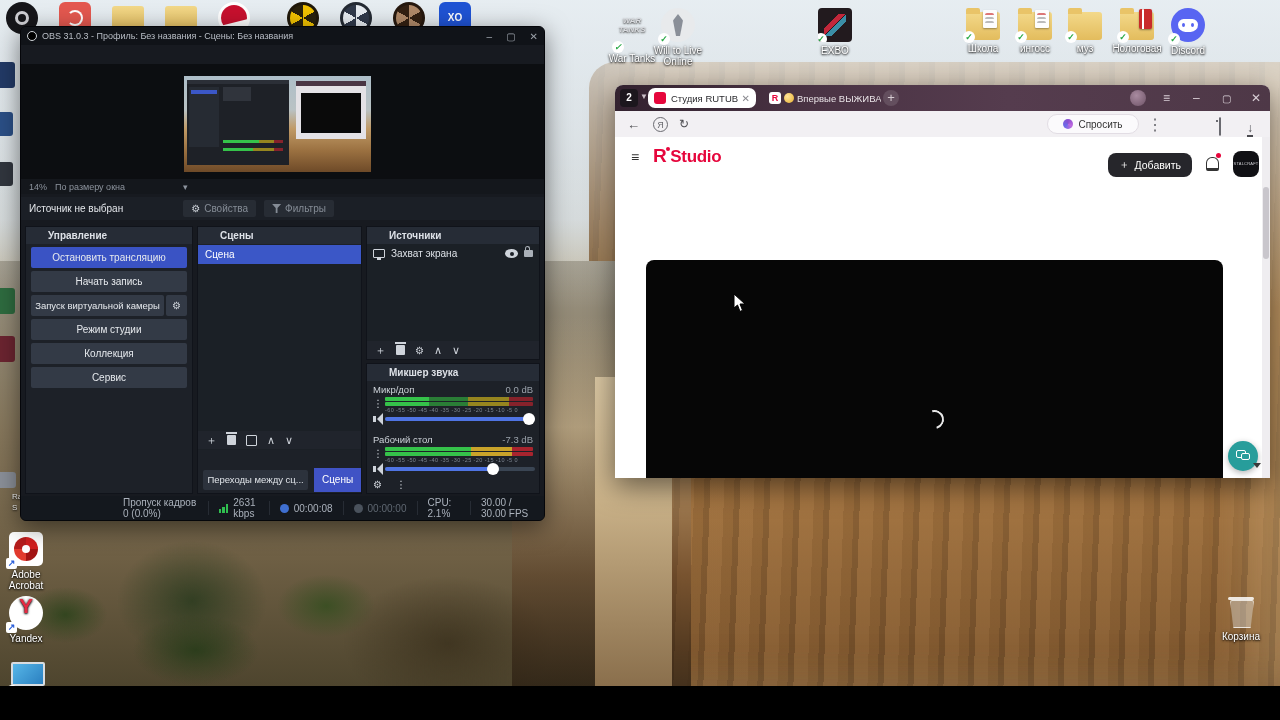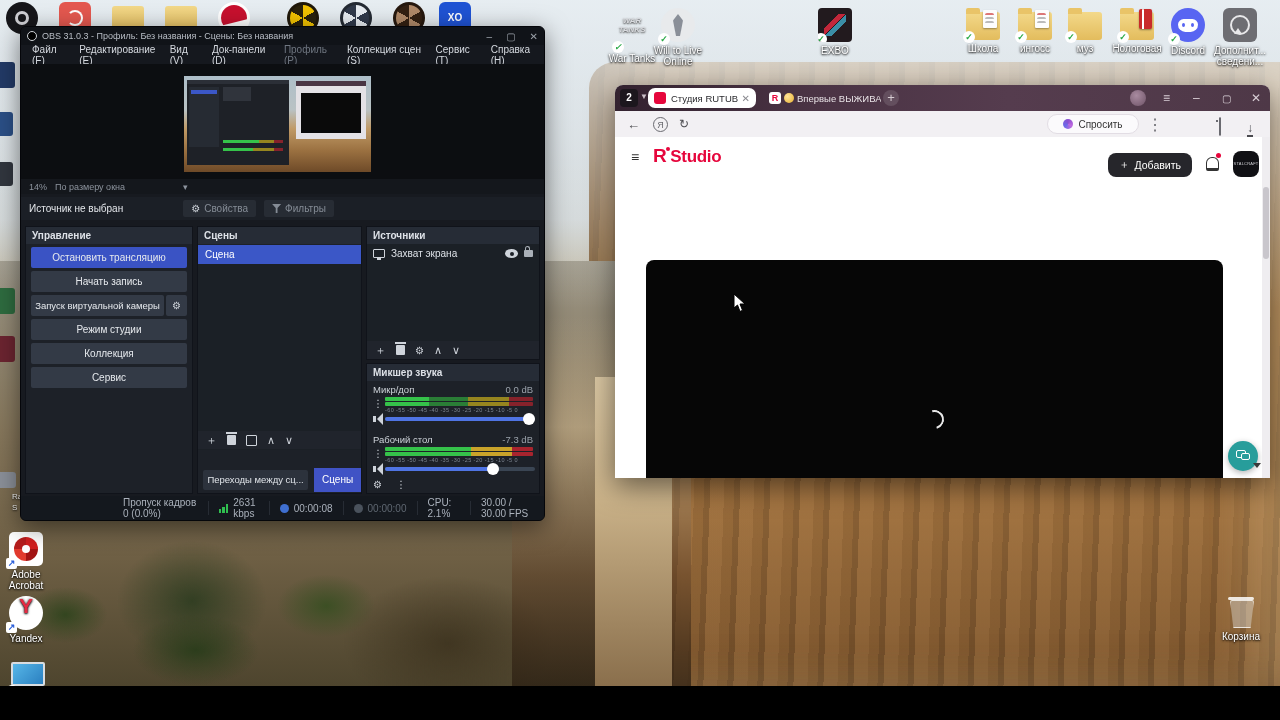--- a/index.html
+++ b/index.html
@@ -97,21 +97,21 @@
   .t-obs .g1{position:absolute;left:36px;top:60px;width:60px;height:3px;background:linear-gradient(90deg,#35c24a 60%,#96851f 60% 85%,#86222b 85%);}
   .t-obs .g2{position:absolute;left:36px;top:68px;width:60px;height:3px;background:linear-gradient(90deg,#35c24a 50%,#96851f 50% 85%,#86222b 85%);}
   .t-obs .s{position:absolute;left:36px;top:7px;width:28px;height:14px;background:#30343c;}
   .t-br{position:absolute;left:112px;top:5px;width:70px;height:58px;background:#e4e2e6;}
   .t-br .h{position:absolute;left:0;top:0;right:0;height:5px;background:#4a3644;}
   .t-br .v{position:absolute;left:5px;top:12px;width:60px;height:40px;background:#0a0a0a;}
   .obs-zoomrow{position:absolute;left:0;top:152px;right:0;height:15px;background:#14171c;color:#8d949e;display:flex;align-items:center;font-size:9px;}
   .obs-srcrow{position:absolute;left:0;top:170px;right:0;height:23px;background:#1b1f26;display:flex;align-items:center;padding:0 8px;}
   .srcbtn{display:flex;align-items:center;gap:4px;background:#272c34;border-radius:2px;height:17px;padding:0 8px;color:#858c96;margin-left:8px;}
   .dock{position:absolute;background:#1d2128;border:1px solid #10131a;box-sizing:border-box;}
-  .dock-h{height:17px;background:#262c36;font-weight:bold;color:#dde1e7;line-height:17px;padding-left:6px;font-size:10px;}
+  .dock-h{height:17px;background:#262c36;font-weight:bold;color:#dde1e7;line-height:17px;padding-left:22px;font-size:10px;}
   .obtn{background:#333a46;border-radius:2px;height:21px;line-height:21px;text-align:center;color:#e6e9ed;margin:3px 5px 0 5px;}
   .obtn.blue{background:#3a53c4;}
   .scene-sel{height:19px;line-height:19px;background:#3b57c7;color:#fff;padding-left:7px;margin-top:1px;}
   .mini-ic{display:inline-block;color:#cfd4db;font-size:11px;}
   .tbar{position:absolute;left:0;right:0;height:18px;background:#20242c;display:flex;align-items:center;gap:10px;padding-left:8px;color:#cfd4db;}
   .eye{width:13px;height:9px;border-radius:50%;background:#cfd4db;position:relative;}
   .eye:after{content:"";position:absolute;left:4.5px;top:2.5px;width:4px;height:4px;border-radius:50%;background:#1b1f26;}
   .lock{width:9px;height:7px;background:#aab0b8;border-radius:1px;position:relative;}
   .lock:before{content:"";position:absolute;left:1px;top:-4px;width:5px;height:5px;border:1.5px solid #aab0b8;border-bottom:none;border-radius:3px 3px 0 0;box-sizing:border-box;}
   .trash{width:9px;height:10px;background:#cfd4db;border-radius:1px;position:relative;display:inline-block;}
@@ -275,26 +275,20 @@
       </div>
   <div>Нологовая</div>
 </div>
 <div class="dicon" style="left:1156px;top:8px">
   <div class="g g-discord">
         <i></i>
         <span class="badge-check">✓</span>
       </div>
   <div>Discord</div>
 </div>
-<div class="dicon" style="left:1208px;top:8px">
-  <div class="g g-photo">
-        <i></i>
-      </div>
-  <div>Дополнит... сведени...</div>
-</div>
 <div class="dicon" style="left:-3px;top:532px;width:58px">
   <div class="g g-acro">
         <i></i>
         <span class="badge-arrow">↗</span>
       </div>
   <div>Adobe Acrobat</div>
 </div>
 <div class="dicon" style="left:-3px;top:596px;width:58px">
   <div class="g g-ya">
         <b>Y</b>
@@ -330,30 +324,20 @@
 
 <div id="obs">
   <div class="obs-titlebar">
     <span class="obs-logo"></span>
     <span>OBS 31.0.3 - Профиль: Без названия - Сцены: Без названия</span>
     <span class="obs-wbtns">
       <span>–</span>
       <span>▢</span>
       <span>✕</span>
     </span>
-  </div>
-  <div class="obs-menubar">
-    <span>Файл (F)</span>
-    <span>Редактирование (E)</span>
-    <span>Вид (V)</span>
-    <span>Док-панели (D)</span>
-    <span>Профиль (P)</span>
-    <span>Коллекция сцен (S)</span>
-    <span>Сервис (T)</span>
-    <span>Справка (H)</span>
   </div>
   <div class="obs-preview">
     <div class="thumb">
       <div class="t-obs">
             <i class="h"></i>
             <i class="c"></i>
             <i class="b"></i>
             <i class="s"></i>
             <i class="g1"></i>
             <i class="g2"></i>

